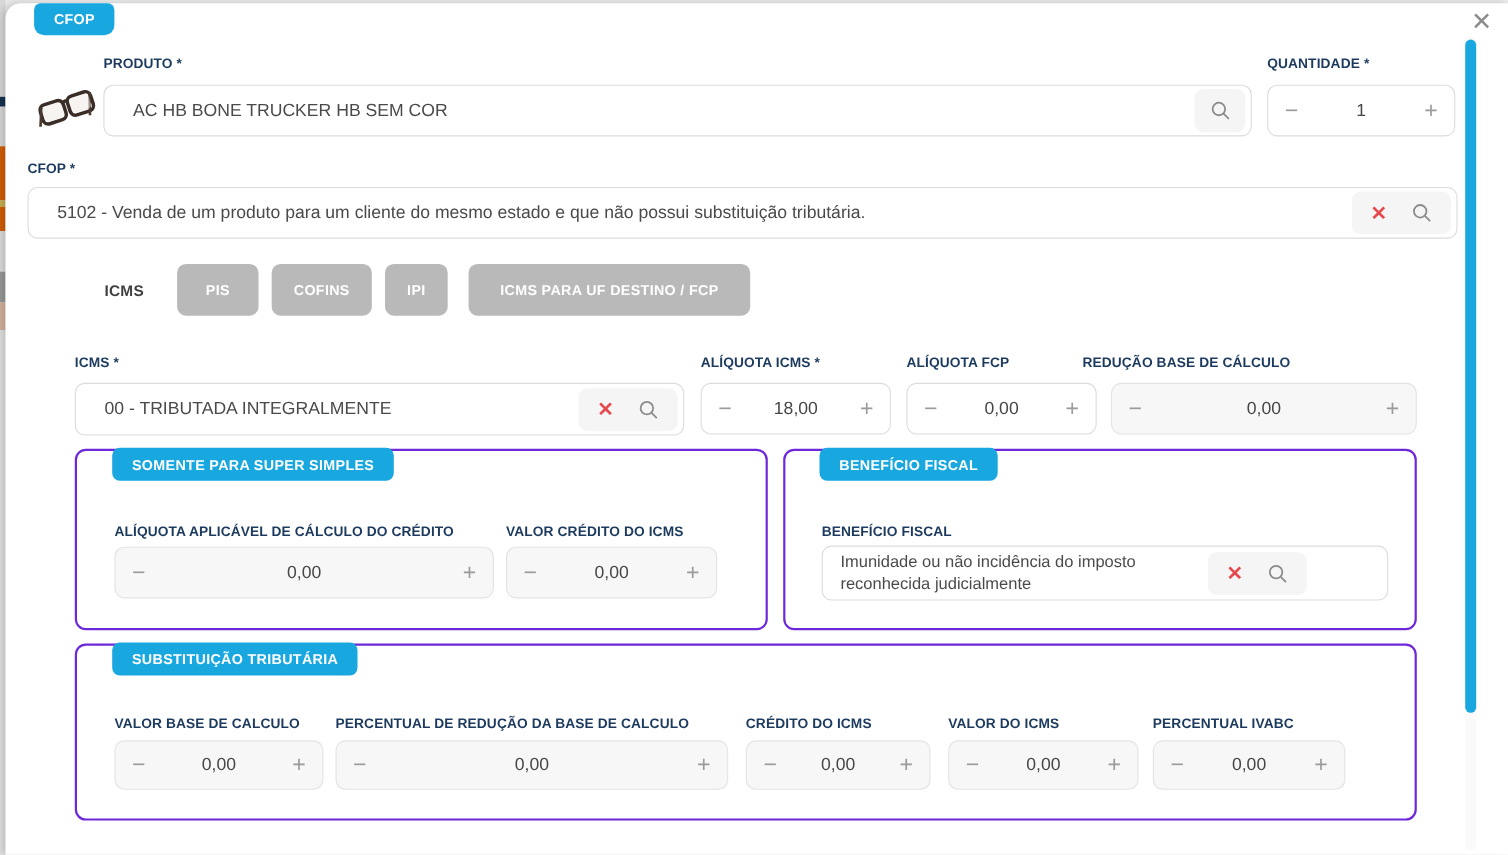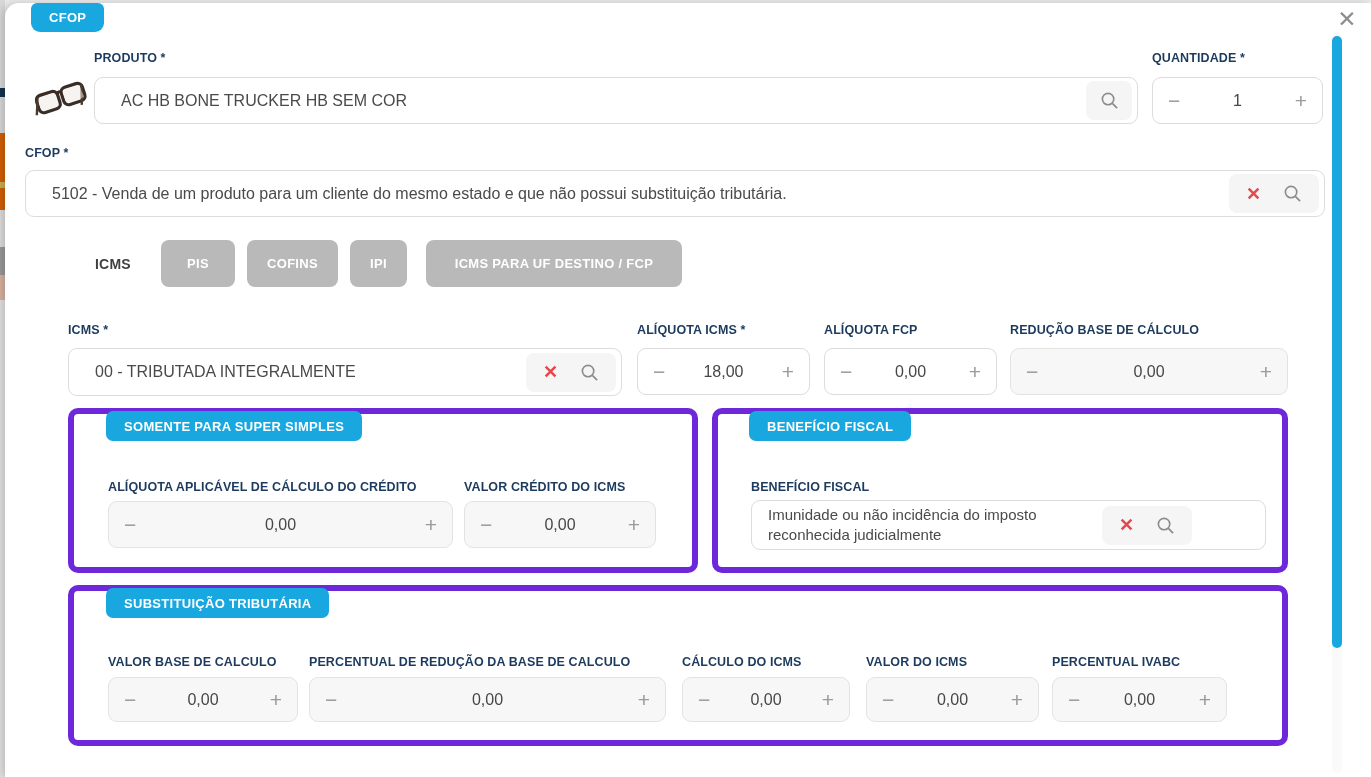--- a/index.html
+++ b/index.html
@@ -42,21 +42,21 @@
   .stepper.gray { background:#f7f7f7; border-color:#e3e3e3; }
   .stepper .sign { color:#9b9b9b; font-size:21px; font-weight:400; line-height:1; cursor:pointer; }
   .stepper .val { color:#474747; font-size:16px; }
 
   .tab-btn { position:absolute; top:237px; height:47px; background:#b9b9b9; color:#fff;
     font-weight:bold; font-size:13px; letter-spacing:.3px; border:none; border-radius:8px;
     display:flex; align-items:center; justify-content:center; cursor:pointer; padding:0 14px; }
   .tab-active { position:absolute; top:237px; height:47px; display:flex; align-items:center;
     color:#404040; font-weight:bold; font-size:14px; letter-spacing:.2px; }
 
-  .card { position:absolute; background:#fff; border:6px solid #6d28d9; border-radius:10px; }
+  .card { position:absolute; background:#fff; border:2px solid #6d28d9; border-radius:10px; }
   .card .blue-badge { top:-3px; }
   .card .field-label { position:absolute; }
 
   .scroll-track { position:absolute; left:1332px; top:33px; width:10px; height:740px;
     background:#fafafa; border-radius:5px; }
   .scroll-thumb { position:absolute; left:0; top:3px; width:10px; height:612px;
     background:#19a7e0; border-radius:5px; }
 
   .thumb-img { position:absolute; left:24px; top:64px; width:64px; height:64px; }
 </style>
@@ -154,21 +154,21 @@
       <span class="sign">+</span>
     </div>
 
     <div class="field-label" style="left:819px;top:320px;">ALÍQUOTA FCP</div>
     <div class="stepper" style="left:819px;top:345px;width:173px;">
       <span class="sign">−</span>
       <span class="val">0,00</span>
       <span class="sign">+</span>
     </div>
 
-    <div class="field-label" style="left:1005px;top:320px;">REDUÇÃO BASE DE CÁLCULO</div>
+    <div class="field-label" style="left:979px;top:320px;">REDUÇÃO BASE DE CÁLCULO</div>
     <div class="stepper gray" style="left:1005px;top:345px;width:278px;">
       <span class="sign">−</span>
       <span class="val">0,00</span>
       <span class="sign">+</span>
     </div>
 
     <div class="card" style="left:63px;top:405px;width:630px;height:165px;">
       <div class="blue-badge" style="left:32px;">SOMENTE PARA SUPER SIMPLES</div>
       <div class="field-label" style="left:34px;top:66px;">ALÍQUOTA APLICÁVEL DE CÁLCULO DO CRÉDITO</div>
       <div class="stepper gray" style="left:34px;top:87px;width:345px;">
@@ -211,21 +211,21 @@
         <span class="sign">+</span>
       </div>
 
       <div class="field-label" style="left:235px;top:64px;">PERCENTUAL DE REDUÇÃO DA BASE DE CALCULO</div>
       <div class="stepper gray" style="left:235px;top:86px;width:357px;height:45px;">
         <span class="sign">−</span>
         <span class="val">0,00</span>
         <span class="sign">+</span>
       </div>
 
-      <div class="field-label" style="left:608px;top:64px;">CÁLCULO DO ICMS</div>
+      <div class="field-label" style="left:608px;top:64px;">CRÉDITO DO ICMS</div>
       <div class="stepper gray" style="left:608px;top:86px;width:168px;height:45px;">
         <span class="sign">−</span>
         <span class="val">0,00</span>
         <span class="sign">+</span>
       </div>
 
       <div class="field-label" style="left:792px;top:64px;">VALOR DO ICMS</div>
       <div class="stepper gray" style="left:792px;top:86px;width:173px;height:45px;">
         <span class="sign">−</span>
         <span class="val">0,00</span>

